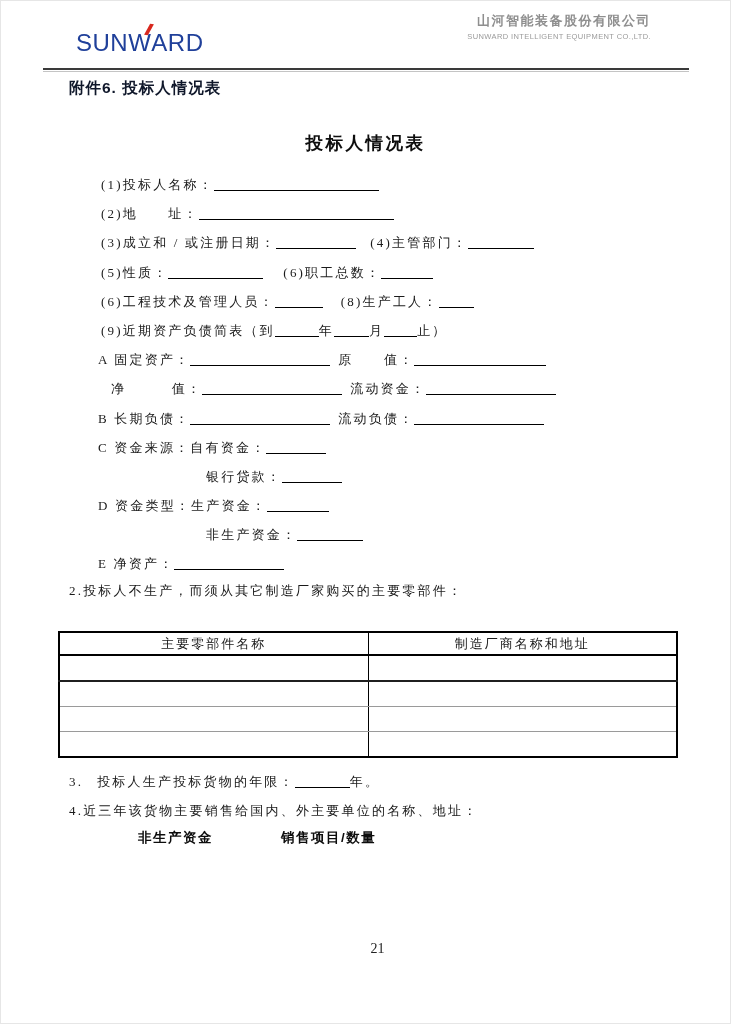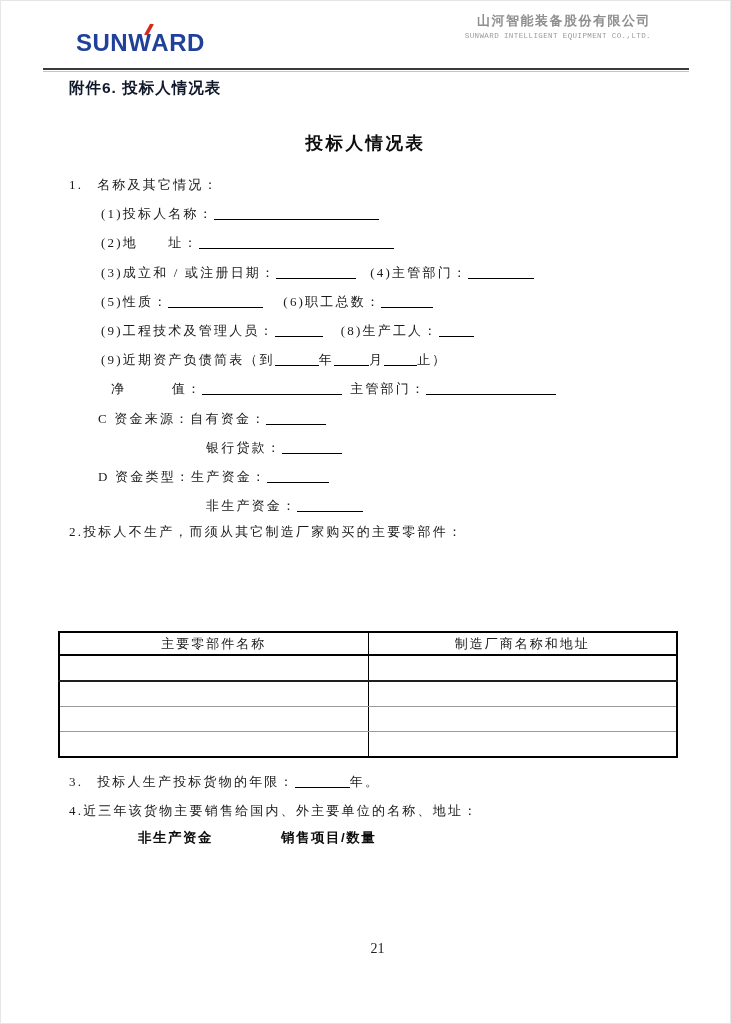--- a/index.html
+++ b/index.html
@@ -9,27 +9,27 @@
     font-family:"Liberation Serif", serif; color:#1a1a1a; overflow:hidden;
     border:1px solid #e6e6e6;
   }
 
   
   .header { position:absolute; top:0; left:42px; right:41px; height:69px;
             border-bottom:2.5px solid #3a3a3a; }
   .header:after { content:""; position:absolute; left:0; right:0; bottom:-4px;
                   height:1px; background:#c4c4c4; }
   .logo { position:absolute; left:33px; top:30px;
-          font-family:"Liberation Sans", sans-serif; font-weight:bold;
+          font-family:"Liberation Sans", sans-serif; font-weight:normal;
           font-size:24px; color:#20409a; letter-spacing:0.5px; line-height:1; }
   .logo .w-wrap { position:relative; display:inline-block; }
   .logo-accent { position:absolute; top:-7px; right:0px; width:4px; height:11px;
                  background:#d8281e; transform:skewX(-24deg) rotate(6deg); }
   .company { position:absolute; right:38px; top:11px; text-align:right;
-             font-family:Liberation Mono, monospace; }
+             font-family:Liberation Sans, sans-serif; }
   .company-cn { font-size:13px; font-weight:bold; color:#8f8f8f; letter-spacing:1.5px; }
   .company-en { font-size:7.5px; color:#9a9a9a; letter-spacing:0.4px; margin-top:2px; }
 
   
   .attachment { position:absolute; top:77px; left:68px;
                 font-family:"Liberation Sans", sans-serif; font-weight:bold;
                 font-size:15.5px; color:#0f172a; letter-spacing:1px; }
   .title { position:absolute; top:130px; left:0; width:100%; text-align:center;
            font-weight:bold; font-size:17.5px; letter-spacing:2.5px; color:#0d0d0d; }
 
@@ -85,55 +85,61 @@
     <div class="company">
       <div class="company-cn">山河智能装备股份有限公司</div>
       <div class="company-en">SUNWARD INTELLIGENT EQUIPMENT CO.,LTD.</div>
     </div>
   </div>
 
   <div class="attachment">附件6. 投标人情况表</div>
   <div class="title">投标人情况表</div>
 
   <div class="form">
-    <div class="line">
-      <span class="num">1.</span><span>名称及其它情况：</span>
-    </div>
     <div class="line ind1">
       <span>(1)投标人名称：</span><span class="u" style="width:165px"></span>
     </div>
     <div class="line ind1">
       <span>(2)地　　址：</span><span class="u" style="width:195px"></span>
     </div>
     <div class="line ind1">
       <span>(3)成立和 / 或注册日期：</span><span class="u" style="width:80px"></span><span class="gap"></span><span>(4)主管部门：</span><span class="u" style="width:66px"></span>
     </div>
     <div class="line ind1">
       <span>(5)性质：</span><span class="u" style="width:95px"></span><span class="gap" style="width:20px"></span><span>(6)职工总数：</span><span class="u" style="width:52px"></span>
     </div>
     <div class="line ind1">
-      <span>(9)工程技术及管理人员：</span><span class="u" style="width:48px"></span><span class="gap" style="width:18px"></span><span>(8)生产工人：</span><span class="u" style="width:35px"></span>
+      <span>(6)工程技术及管理人员：</span><span class="u" style="width:48px"></span><span class="gap" style="width:18px"></span><span>(8)生产工人：</span><span class="u" style="width:35px"></span>
     </div>
     <div class="line ind1">
       <span>(9)近期资产负债简表（到</span><span class="u" style="width:44px"></span><span>年</span><span class="u" style="width:35px"></span><span>月</span><span class="u" style="width:33px"></span><span>止）</span>
     </div>
+    <div class="line indA">
+      <span>A 固定资产：</span><span class="u" style="width:140px"></span><span class="gap" style="width:8px"></span><span>原　　值：</span><span class="u" style="width:132px"></span>
+    </div>
     <div class="line indNet">
-      <span>净　　　值：</span><span class="u" style="width:140px"></span><span class="gap" style="width:8px"></span><span>主管部门：</span><span class="u" style="width:130px"></span>
+      <span>净　　　值：</span><span class="u" style="width:140px"></span><span class="gap" style="width:8px"></span><span>流动资金：</span><span class="u" style="width:130px"></span>
+    </div>
+    <div class="line indA">
+      <span>B 长期负债：</span><span class="u" style="width:140px"></span><span class="gap" style="width:8px"></span><span>流动负债：</span><span class="u" style="width:130px"></span>
     </div>
     <div class="line indA">
       <span>C 资金来源：</span><span>自有资金：</span><span class="u" style="width:60px"></span>
     </div>
     <div class="line indC2">
       <span>银行贷款：</span><span class="u" style="width:60px"></span>
     </div>
     <div class="line indA">
       <span>D 资金类型：</span><span>生产资金：</span><span class="u" style="width:62px"></span>
     </div>
     <div class="line indC2">
       <span>非生产资金：</span><span class="u" style="width:66px"></span>
+    </div>
+    <div class="line indA">
+      <span>E 净资产：</span><span class="u" style="width:110px"></span>
     </div>
     <div class="line" style="height:23px;line-height:23px">
       <span>2.投标人不生产，而须从其它制造厂家购买的主要零部件：</span>
     </div>
   </div>
 
   <table class="parts-table">
     <thead>
       <tr>
         <th>主要零部件名称</th>

